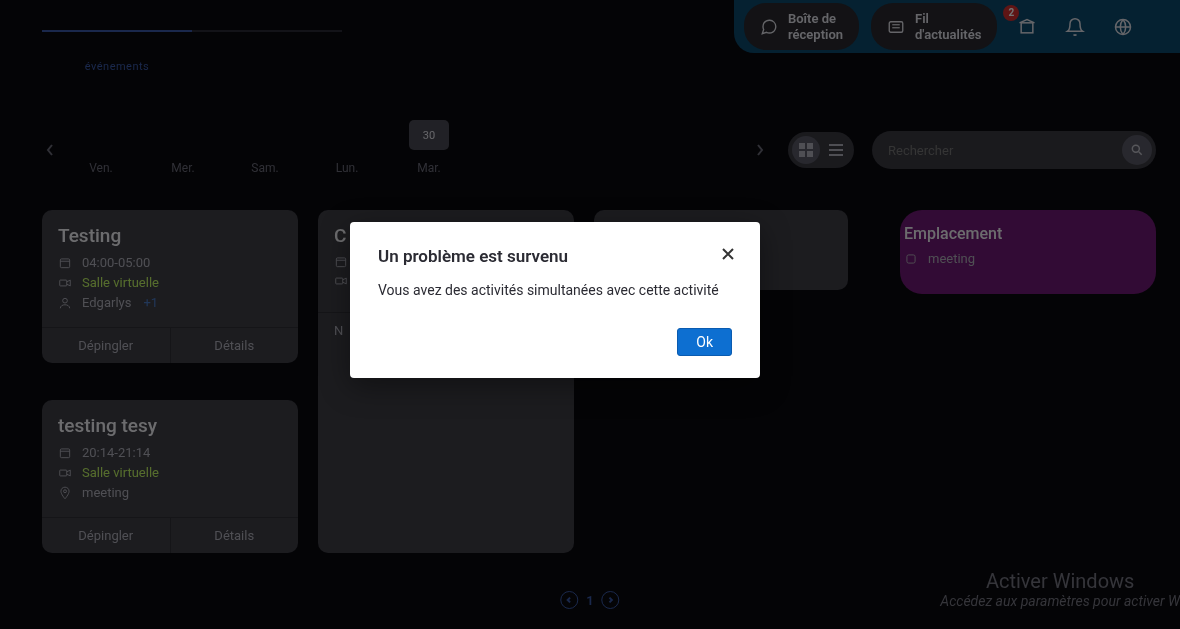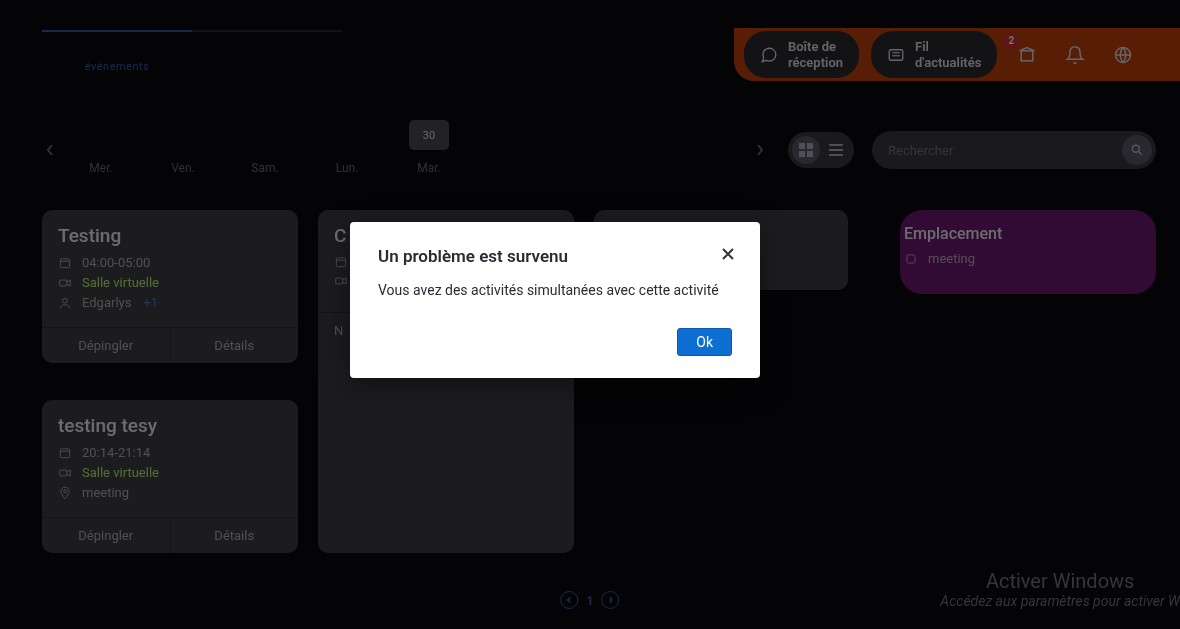--- a/index.html
+++ b/index.html
@@ -1,18 +1,18 @@
 <!DOCTYPE html>
 <html><head>
   <meta charset="utf-8">
   <style>
     * { box-sizing: border-box; margin: 0; padding: 0; font-family: -apple-system, BlinkMacSystemFont, "Segoe UI", Roboto, sans-serif; }
     body { width: 1180px; height: 629px; background: #0a0a0f; color: #c5c5d0; position: relative; overflow: hidden; }
     
-    .topnav { position: absolute; top: 0; left: 734px; right: 0; height: 53px; background: #c2410c; display: flex; align-items: center; gap: 12px; padding: 6px 10px; border-radius: 0 0 0 20px; margin-top: 28px; }
+    .topnav { position: absolute; top: 0; left: 734px; right: 0; height: 53px; background: #0c4a6e; display: flex; align-items: center; gap: 12px; padding: 6px 10px; border-radius: 0 0 0 20px; }
     .pill { background: #2a292f; border-radius: 22px; padding: 8px 16px; display: flex; align-items: center; gap: 10px; color: #e0e0e8; font-size: 13px; font-weight: 600; line-height: 1.2; }
     .pill svg { width: 18px; height: 18px; fill: #e0e0e8; flex-shrink: 0; }
     .pill-text { white-space: pre-line; }
     .iconbtn { width: 36px; height: 36px; border-radius: 50%; display: flex; align-items: center; justify-content: center; position: relative; }
     .iconbtn svg { width: 20px; height: 20px; stroke: #e0e0e8; fill: none; stroke-width: 1.8; }
     .badge { position: absolute; top: -4px; left: -6px; background: #d32f2f; color: #fff; font-size: 10px; font-weight: 700; width: 16px; height: 16px; border-radius: 50%; display: flex; align-items: center; justify-content: center; }
     
     .tabsrow { position: absolute; top: 30px; left: 42px; width: 300px; }
     .tabsunder { width: 300px; height: 2px; background: #2a2a36; position: relative; }
     .tabsunder::before { content:""; position:absolute; left:0; top:0; width:150px; height:2px; background:#3a5aa8; }
@@ -126,24 +126,24 @@
 </div>
 
 <div class="calnav">
   <div class="chev">
       <svg viewBox="0 0 10 14">
         <path d="M7 2 L3 7 L7 12"></path>
       </svg>
     </div>
   <div class="days">
     <div class="daycol">
+        <div class="daylbl">Ven.</div>
+      </div>
+    <div class="daycol">
         <div class="daylbl">Mer.</div>
-      </div>
-    <div class="daycol">
-        <div class="daylbl">Ven.</div>
       </div>
     <div class="daycol">
         <div class="daylbl">Sam.</div>
       </div>
     <div class="daycol">
         <div class="daylbl">Lun.</div>
       </div>
     <div class="daycol">
       <div class="dayactive">30</div>
       <div class="daylbl">Mar.</div>

